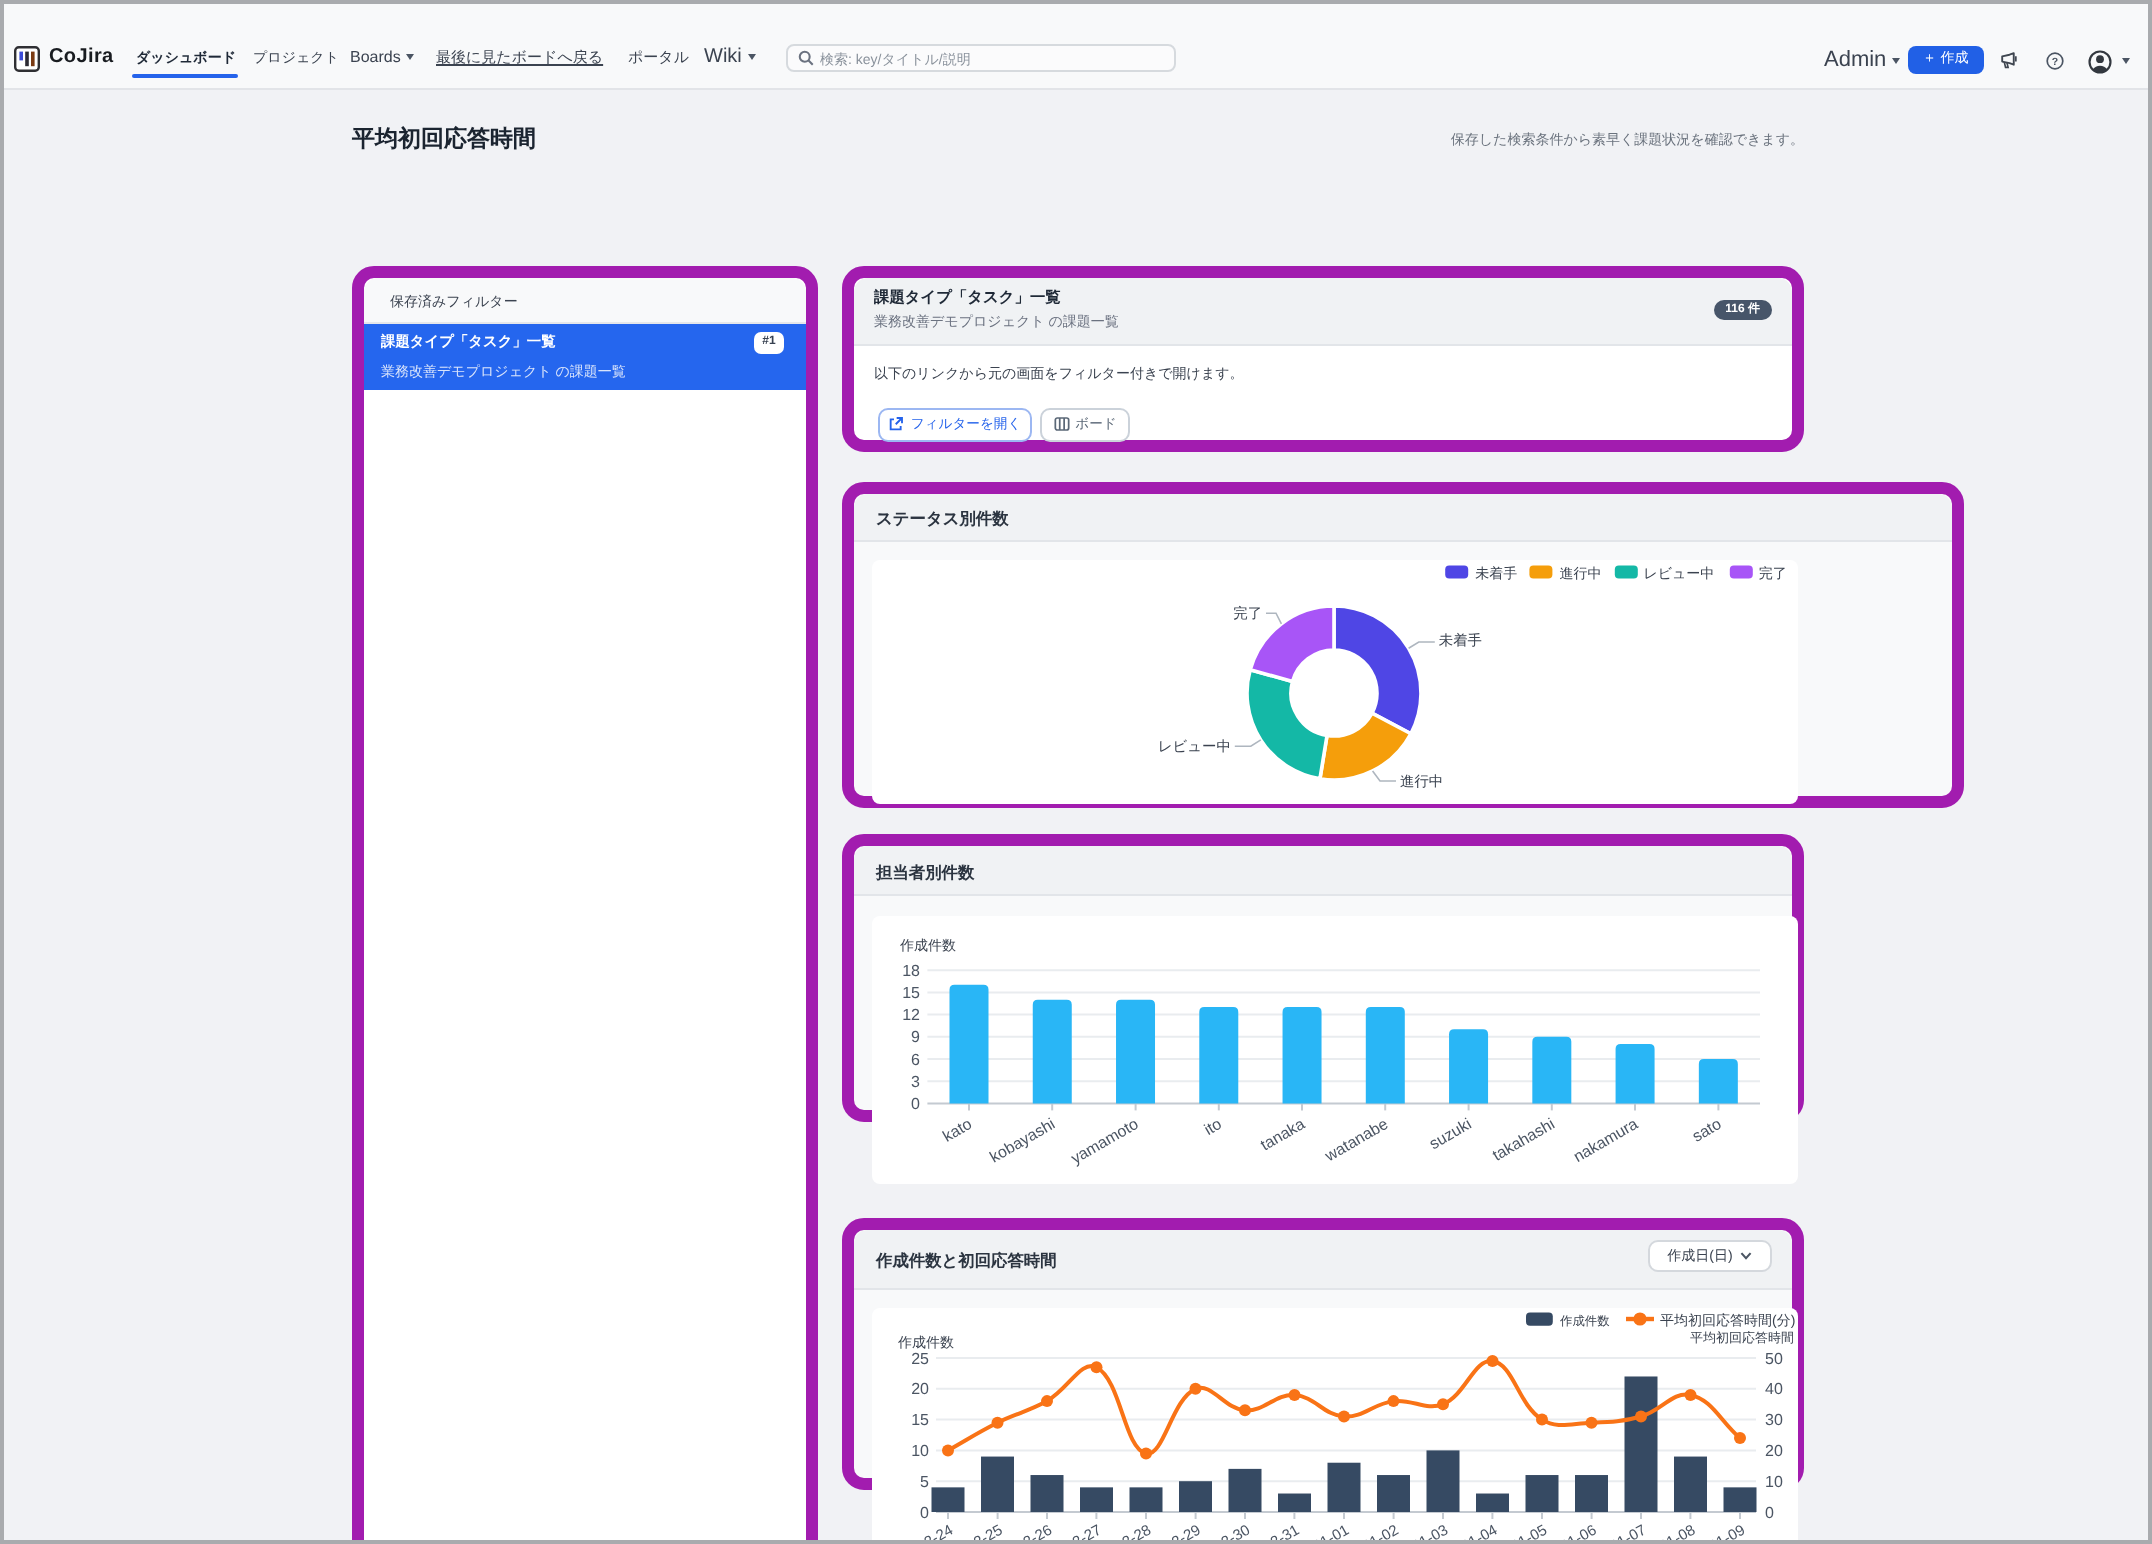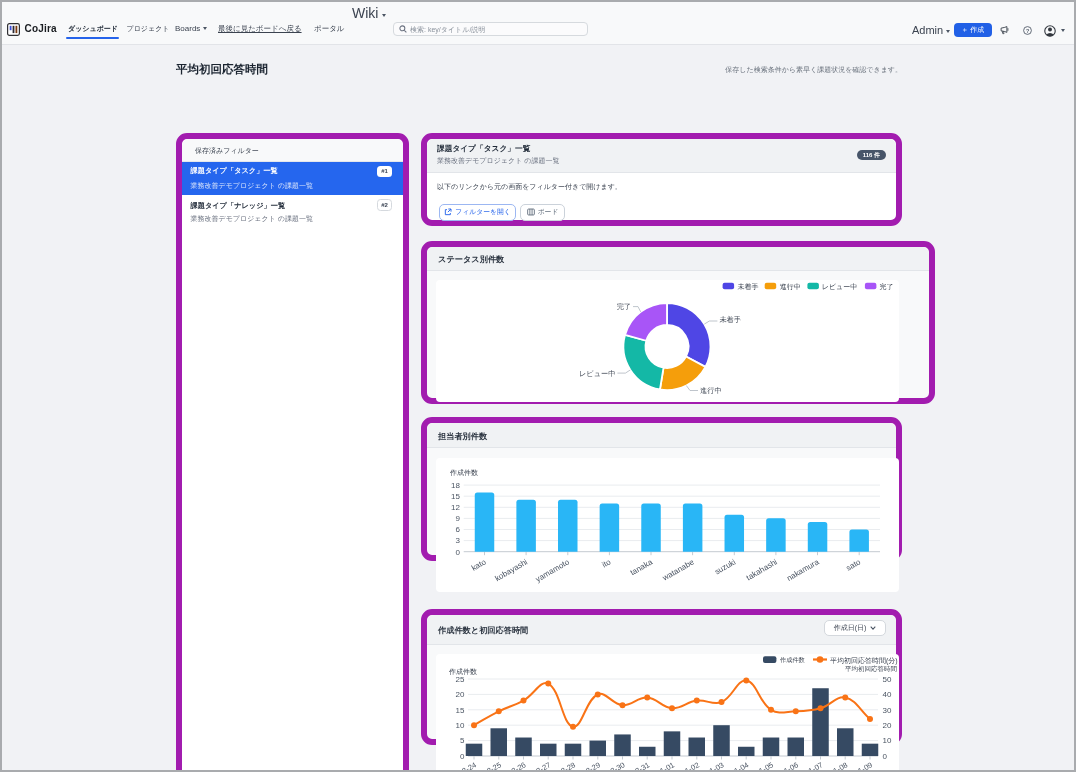--- a/index.html
+++ b/index.html
@@ -22,21 +22,21 @@
       <rect x="5.6" y="2.8" width="1.8" height="7.3" fill="#2b2a33"></rect>
       <rect x="8.5" y="2.8" width="1.8" height="7.3" fill="#7a3a12"></rect>
     </svg>
  <span class="abs" style="left:22.5px;top:21px;font-size:10px;font-weight:bold;color:#191c20;letter-spacing:0.2px;">CoJira</span>
  <span class="abs nav" style="left:66px;top:22px;font-weight:bold;color:#1f2937;">ダッシュボード</span>
  <div class="abs" style="left:64px;top:34.5px;width:53px;height:2px;background:#2563eb;border-radius:1px;"></div>
  <span class="abs nav" style="left:124.5px;top:22px;">プロジェクト</span>
  <span class="abs nav" style="left:173px;top:21.5px;font-size:8px;">Boards <span class="caret"></span></span>
  <span class="abs nav" style="left:216px;top:21.5px;font-size:7.5px;text-decoration:underline;">最後に見たボードへ戻る</span>
  <span class="abs nav" style="left:312px;top:21.5px;font-size:7.5px;">ポータル</span>
- <span class="abs nav" style="left:350px;top:3px;font-size:14px;">Wiki <span class="caret"></span></span>
+ <span class="abs nav" style="left:350px;top:21px;font-size:10px;">Wiki <span class="caret"></span></span>
  <div class="abs" style="left:391px;top:19.5px;width:195px;height:14px;background:#fbfbfc;border:1px solid #d6dade;border-radius:4px;"></div>
  <svg class="abs" style="left:397px;top:23px" width="8" height="8" viewBox="0 0 10 10">
       <circle cx="4.2" cy="4.2" r="3.1" fill="none" stroke="#6b7280" stroke-width="1.3"></circle>
       <line x1="6.6" y1="6.6" x2="9.2" y2="9.2" stroke="#6b7280" stroke-width="1.3"></line>
     </svg>
  <span class="abs" style="left:408px;top:23px;font-size:7px;color:#8a929c;">検索: key/タイトル/説明</span>
  <span class="abs" style="left:910px;top:21.5px;font-size:11px;color:#3b4350;">Admin <span class="caret"></span></span>
  <div class="abs" style="left:952px;top:20.5px;width:37.5px;height:14.5px;background:#2160e6;border-radius:4px;color:#fff;font-size:7px;text-align:center;line-height:14.5px;">＋ 作成</div>
  <svg class="abs" style="left:996.5px;top:22.5px" width="10.5" height="10.5" viewBox="0 0 20 18">
       <path d="M15 2 L15 13 L11 11.5 L4 10 L4 5 L11 3.5 Z" fill="none" stroke="#3f4650" stroke-width="1.8" stroke-linejoin="round"></path>
@@ -59,25 +59,20 @@
 <span class="abs" style="right:174px;top:64.5px;font-size:7px;color:#6a727d;">保存した検索条件から素早く課題状況を確認できます。</span>
 
 <div class="card" style="left:176px;top:93px;width:233px;height:667px;background:#fff;">
  <div class="chead" style="height:22.5px;background:#f8f9fa;border-bottom:1px solid #e5e7eb;">
       <span class="abs" style="left:13px;top:7px;font-size:7px;color:#3b4350;">保存済みフィルター</span>
     </div>
  <div class="abs" style="left:0;top:22.5px;width:100%;height:33.2px;background:#2566ee;">
   <span class="abs" style="left:8.5px;top:4.5px;font-size:7.2px;font-weight:bold;color:#fff;">課題タイプ「タスク」一覧</span>
   <span class="abs" style="left:8.5px;top:19px;font-size:7px;color:#d9e4fb;">業務改善デモプロジェクト の課題一覧</span>
   <span class="abs" style="right:11px;top:4px;width:15px;height:11.5px;background:#fff;border-radius:3.5px;font-size:6px;font-weight:bold;color:#374151;text-align:center;line-height:11.5px;">#1</span>
- </div>
- <div class="abs" style="left:0;top:55.7px;width:100%;height:35px;">
-  <span class="abs" style="left:8.5px;top:6px;font-size:7.2px;font-weight:bold;color:#1f2937;">課題タイプ「ナレッジ」一覧</span>
-  <span class="abs" style="left:8.5px;top:19.5px;font-size:7px;color:#6b7280;">業務改善デモプロジェクト の課題一覧</span>
-  <span class="abs" style="right:11px;top:4.5px;width:15px;height:11.5px;background:#fff;border:1px solid #d5d9de;border-radius:3.5px;font-size:6px;font-weight:bold;color:#374151;text-align:center;line-height:10px;">#2</span>
  </div>
 </div>
 
 <div class="card" style="left:421px;top:93px;width:481px;height:93px;background:#fff;">
  <div class="chead" style="height:34px;">
   <span class="abs" style="left:10px;top:4.5px;font-size:7.7px;font-weight:bold;color:#1f2937;">課題タイプ「タスク」一覧</span>
   <span class="abs t2" style="left:10px;top:16.5px;">業務改善デモプロジェクト の課題一覧</span>
   <span class="abs" style="right:10px;top:11px;background:#475569;color:#fff;font-size:6px;font-weight:bold;border-radius:99px;padding:0 6px;height:10px;line-height:10px;">116 件</span>
  </div>
  <span class="abs" style="left:10px;top:43px;font-size:7px;color:#3b4350;">以下のリンクから元の画面をフィルター付きで開けます。</span>
@@ -91,21 +86,21 @@
  <div class="abs" style="left:93px;top:64.5px;width:45px;height:17px;border:1px solid #cbd2da;border-radius:5px;background:#fff;color:#5b6877;font-size:6.8px;display:flex;align-items:center;justify-content:center;gap:3px;white-space:nowrap;">
   <svg width="8" height="8" viewBox="0 0 12 12">
         <rect x="1" y="1.5" width="10" height="9" rx="1.5" fill="none" stroke="#5b6877" stroke-width="1.3"></rect>
         <line x1="4.3" y1="1.5" x2="4.3" y2="10.5" stroke="#5b6877" stroke-width="1.3"></line>
         <line x1="7.6" y1="1.5" x2="7.6" y2="10.5" stroke="#5b6877" stroke-width="1.3"></line>
       </svg>
       <span>ボード</span>
     </div>
 </div>
 
-<div class="card" style="left:421px;top:201px;width:514px;height:163px;">
+<div class="card" style="left:421px;top:201px;width:561px;height:163px;">
  <div class="chead" style="height:24px;">
       <span class="ct abs" style="left:11px;top:7px;">ステータス別件数</span>
     </div>
  <div class="wbox" style="left:9px;top:33px;width:463px;height:122px;">
       <svg width="463" height="122" viewBox="0 0 463 122">
 <path d="M231.00 23.00 A43.5 43.5 0 0 1 269.43 86.88 L250.00 76.57 A21.5 21.5 0 0 0 231.00 45.00 Z" fill="#4f46e5" stroke="#fff" stroke-width="1.8"></path>
         <path d="M269.43 86.88 A43.5 43.5 0 0 1 223.96 109.43 L227.52 87.72 A21.5 21.5 0 0 0 250.00 76.57 Z" fill="#f59e0b" stroke="#fff" stroke-width="1.8"></path>
         <path d="M223.96 109.43 A43.5 43.5 0 0 1 189.09 54.86 L210.28 60.75 A21.5 21.5 0 0 0 227.52 87.72 Z" fill="#14b8a6" stroke="#fff" stroke-width="1.8"></path>
         <path d="M189.09 54.86 A43.5 43.5 0 0 1 231.00 23.00 L231.00 45.00 A21.5 21.5 0 0 0 210.28 60.75 Z" fill="#a855f7" stroke="#fff" stroke-width="1.8"></path>
 <g stroke="#aeb6bf" stroke-width="0.8" fill="none">

